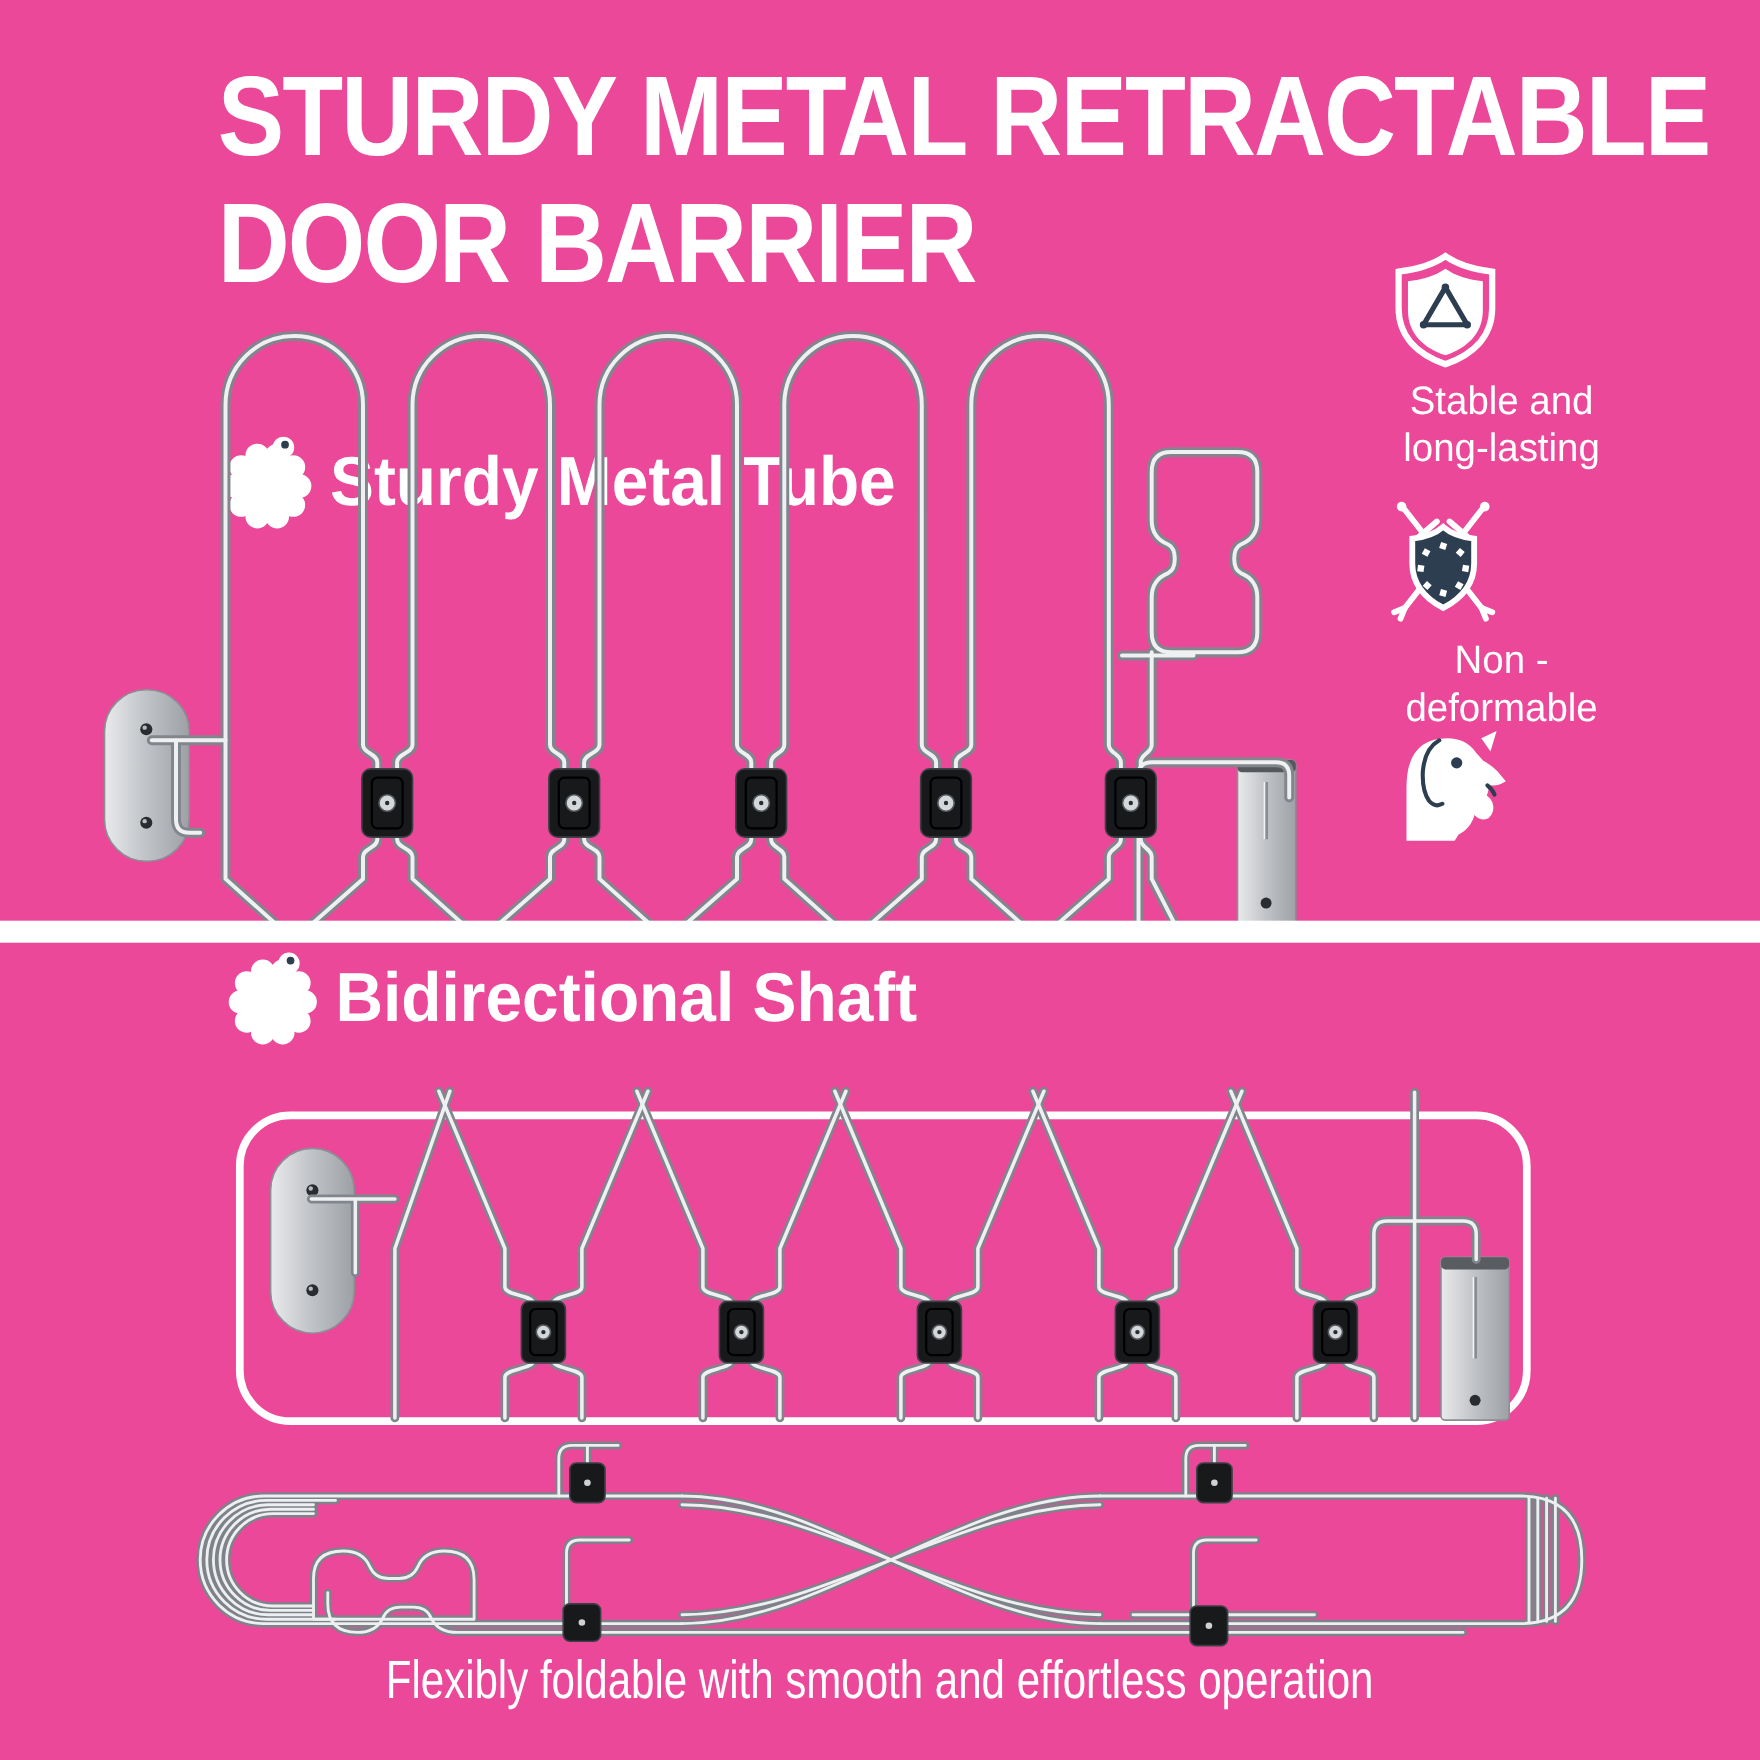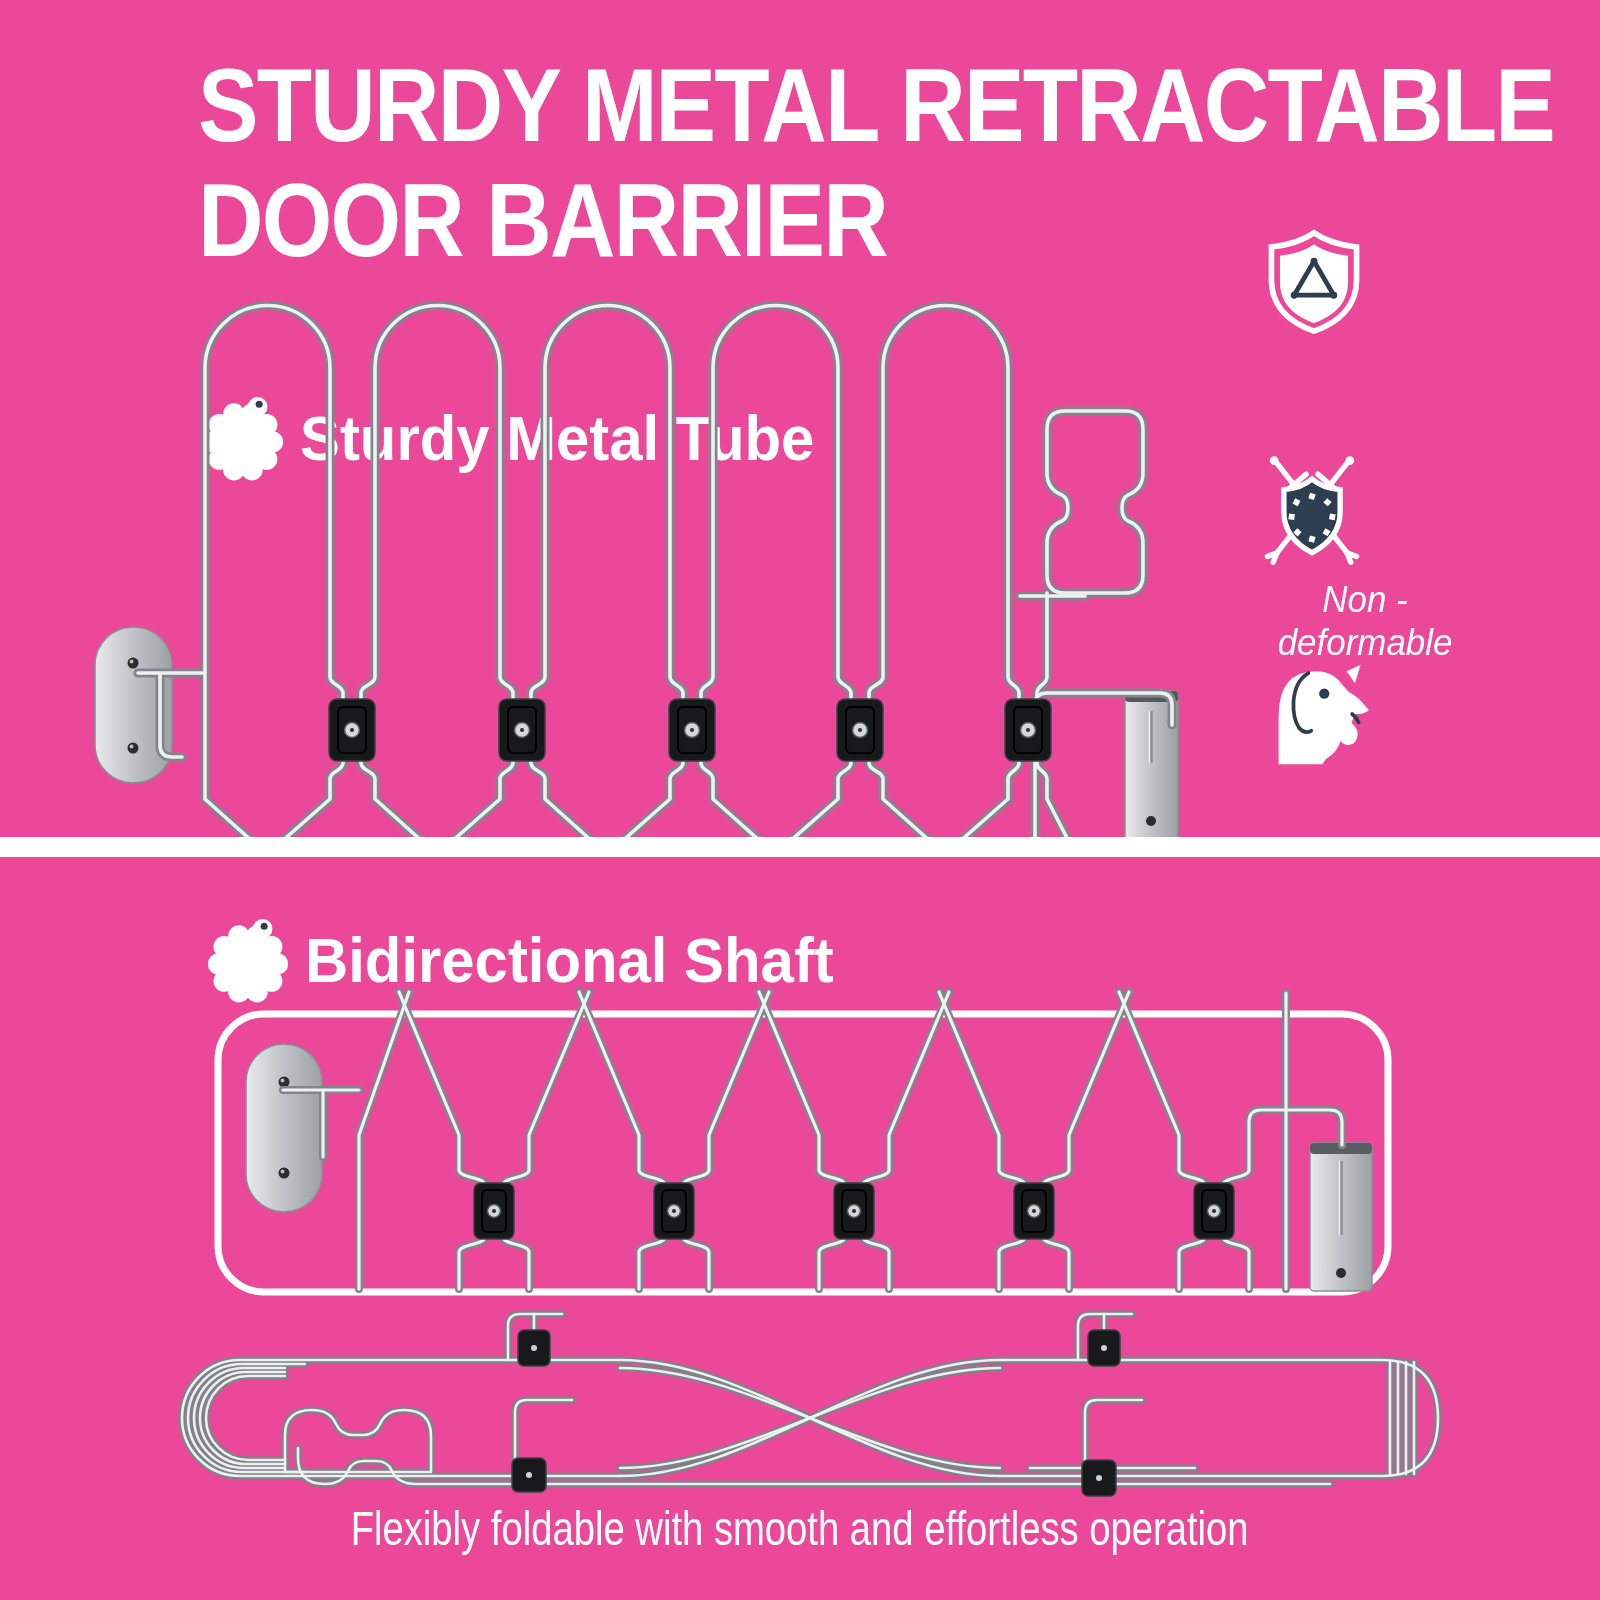--- a/index.html
+++ b/index.html
@@ -140,20 +140,24 @@
   <div class="abs" style="left:1262px;top:228px;">
     <svg class="ficon" width="104" height="108" viewBox="0 0 110 112">
       <path d="M55,4 C42,13 27,17 10,19 V54 C10,82 29,99 55,108 C81,99 100,82 100,54 V19 C83,17 68,13 55,4 Z" fill="none" stroke="#ffffff" stroke-width="6"></path>
       <path d="M55,4 C42,13 27,17 10,19 V54 C10,82 29,99 55,108 C81,99 100,82 100,54 V19 C83,17 68,13 55,4 Z" fill="#ffffff" transform="translate(11,13) scale(0.8)"></path>
       <path d="M55,34 L34,70 H76 Z" fill="none" stroke="#2d3e51" stroke-width="5" stroke-linejoin="round"></path>
       <circle cx="55" cy="34" r="3.6" fill="#2d3e51"></circle>
       <circle cx="34" cy="70" r="3.6" fill="#2d3e51"></circle>
       <circle cx="76" cy="70" r="3.6" fill="#2d3e51"></circle>
     </svg>
   </div>
+  <div class="abs feature-label" style="left:1205px;top:342px;">
+    <span>Stable and</span><br>
+    <span>long-lasting</span>
+  </div>
 
   <div class="abs" style="left:1248px;top:446px;">
     <svg class="ficon" width="128" height="128" viewBox="0 0 132 132">
       <g stroke="#ffffff" stroke-width="5.5" fill="none" stroke-linecap="round">
         <path d="M30,18 L102,110"></path>
           <circle cx="27" cy="15" r="4.5" fill="#ffffff" stroke="none"></circle>
         <path d="M39,47 L60,29"></path>
         <path d="M102,110 L112,114"></path>
           <path d="M102,110 L106,120"></path>
         <path d="M102,18 L30,110"></path>
@@ -168,39 +172,39 @@
         <rect x="79" y="55" width="6" height="6" transform="rotate(40 82 58)"></rect>
         <rect x="84" y="70" width="6" height="6" transform="rotate(10 87 73)"></rect>
         <rect x="78" y="86" width="6" height="6" transform="rotate(30 81 89)"></rect>
         <rect x="63" y="93" width="6" height="6" transform="rotate(15 66 96)"></rect>
         <rect x="48" y="86" width="6" height="6" transform="rotate(42 51 89)"></rect>
         <rect x="42" y="70" width="6" height="6" transform="rotate(8 45 73)"></rect>
         <rect x="47" y="55" width="6" height="6" transform="rotate(28 50 58)"></rect>
       </g>
     </svg>
   </div>
-  <div class="abs feature-label" style="left:1205px;top:578px;font-style:italic;">
+  <div class="abs feature-label" style="left:1205px;top:578px;">
     <span>Non -</span><br>
     <span>deformable</span>
   </div>
 
   <div class="abs" style="left:1256px;top:660px;">
     <svg class="ficon" width="116" height="108" viewBox="0 0 124 116">
       <path d="M24,112 L24,60 Q24,12 64,12 Q82,12 92,26 L99,34 Q110,40 116,48 L121,54 Q114,59 105,58 Q103,73 92,79 Q90,98 75,106 L71,112 Z" fill="#ffffff"></path>
       <path d="M56,14 Q42,22 40,44 Q39,63 46,73 Q52,80 59,76" fill="none" stroke="#2d3e51" stroke-width="4" stroke-linecap="round"></path>
       <circle cx="73" cy="36" r="5.5" fill="#2d3e51"></circle>
       <path d="M97,12 L112,5 L106,25 Z" fill="#ffffff"></path>
       <path d="M103,58 Q108,62 110,67" fill="none" stroke="#2d3e51" stroke-width="4" stroke-linecap="round"></path>
       <path d="M93,63 Q104,66 108,75 Q111,84 104,90 Q95,94 89,85 Q85,74 88,66 Z" fill="#ffffff"></path>
     </svg>
   </div>
 
   <div class="abs" id="divider"></div>
 
-  <div class="abs heading-row" style="left:205px;top:910px;">
+  <div class="abs heading-row" style="left:205px;top:857px;">
     <svg width="86" height="100" viewBox="0 0 88 100">
       <g fill="#ffffff">
         <circle cx="44" cy="54" r="30"></circle>
         <circle cx="74" cy="54" r="11"></circle>
           <circle cx="68.2" cy="71.6" r="11"></circle>
         <circle cx="53.2" cy="82.5" r="11"></circle>
           <circle cx="34.7" cy="82.5" r="11"></circle>
         <circle cx="19.7" cy="71.6" r="11"></circle>
           <circle cx="14" cy="54" r="11"></circle>
         <circle cx="19.7" cy="36.4" r="11"></circle>

